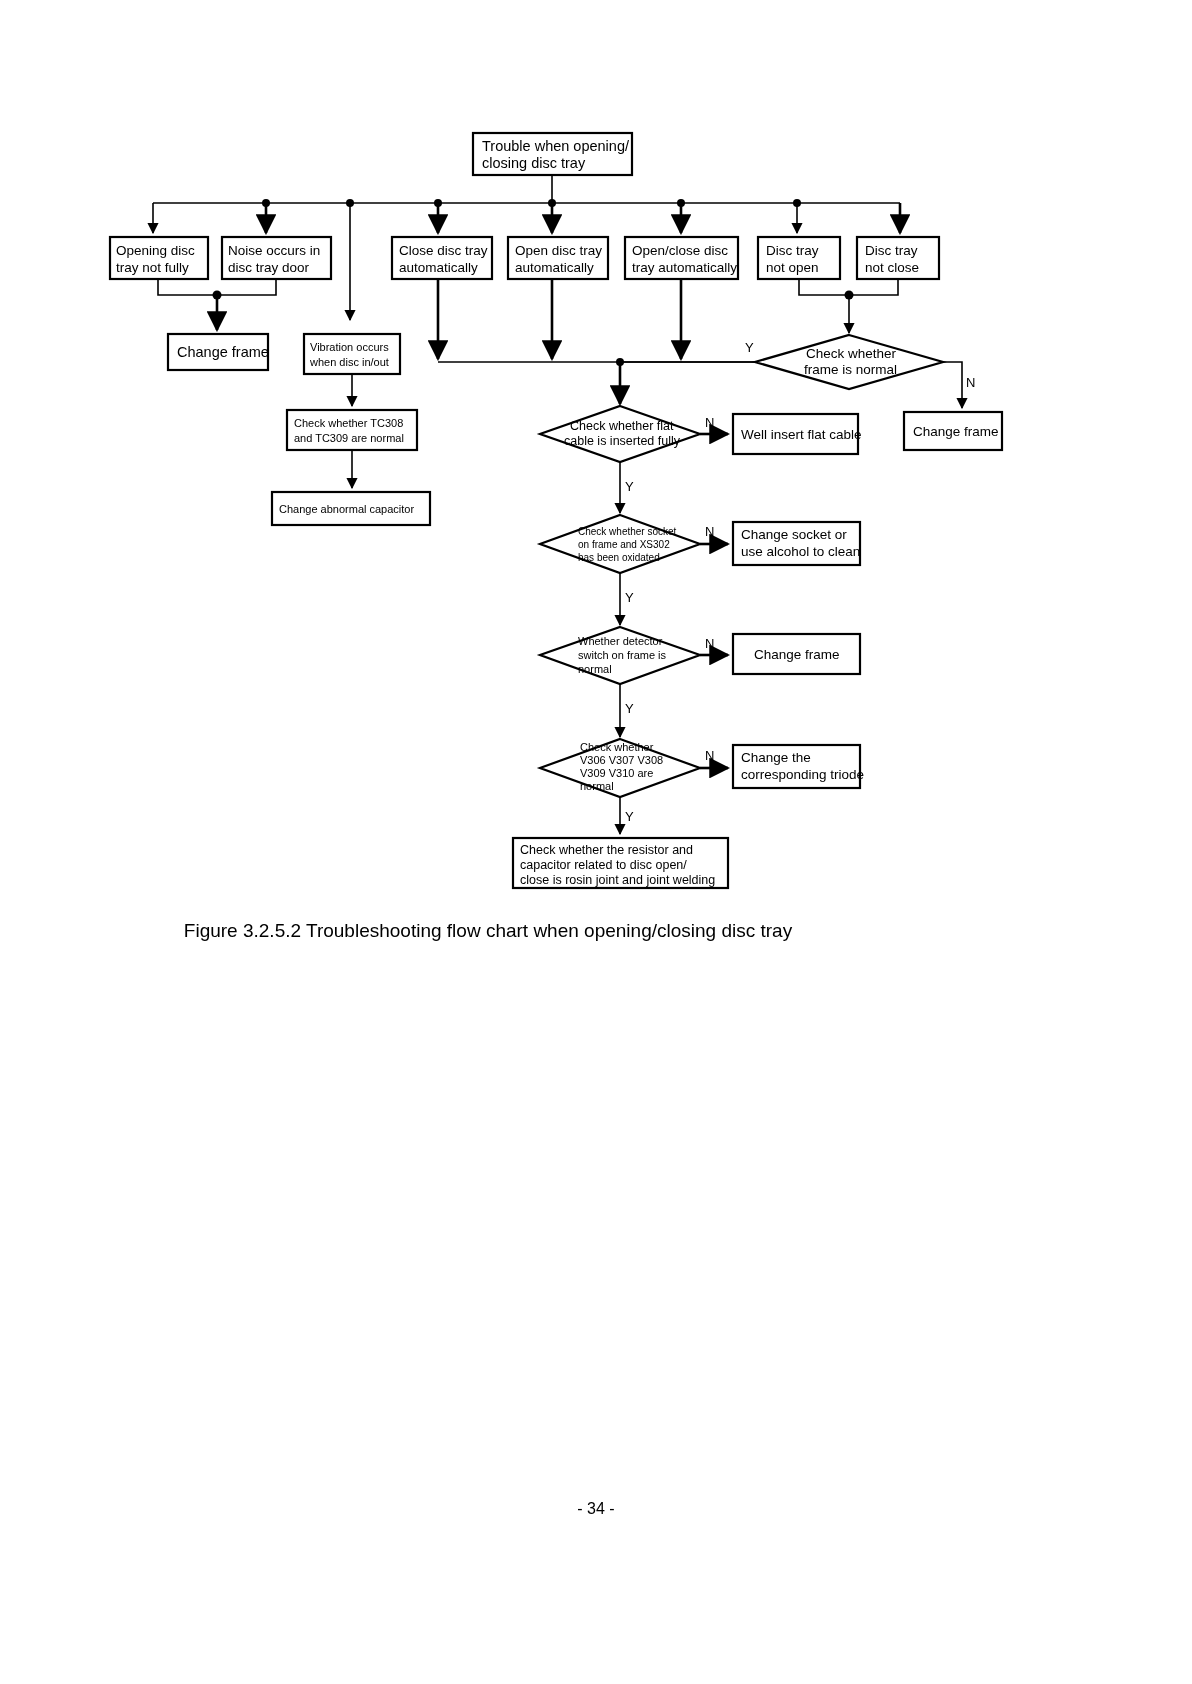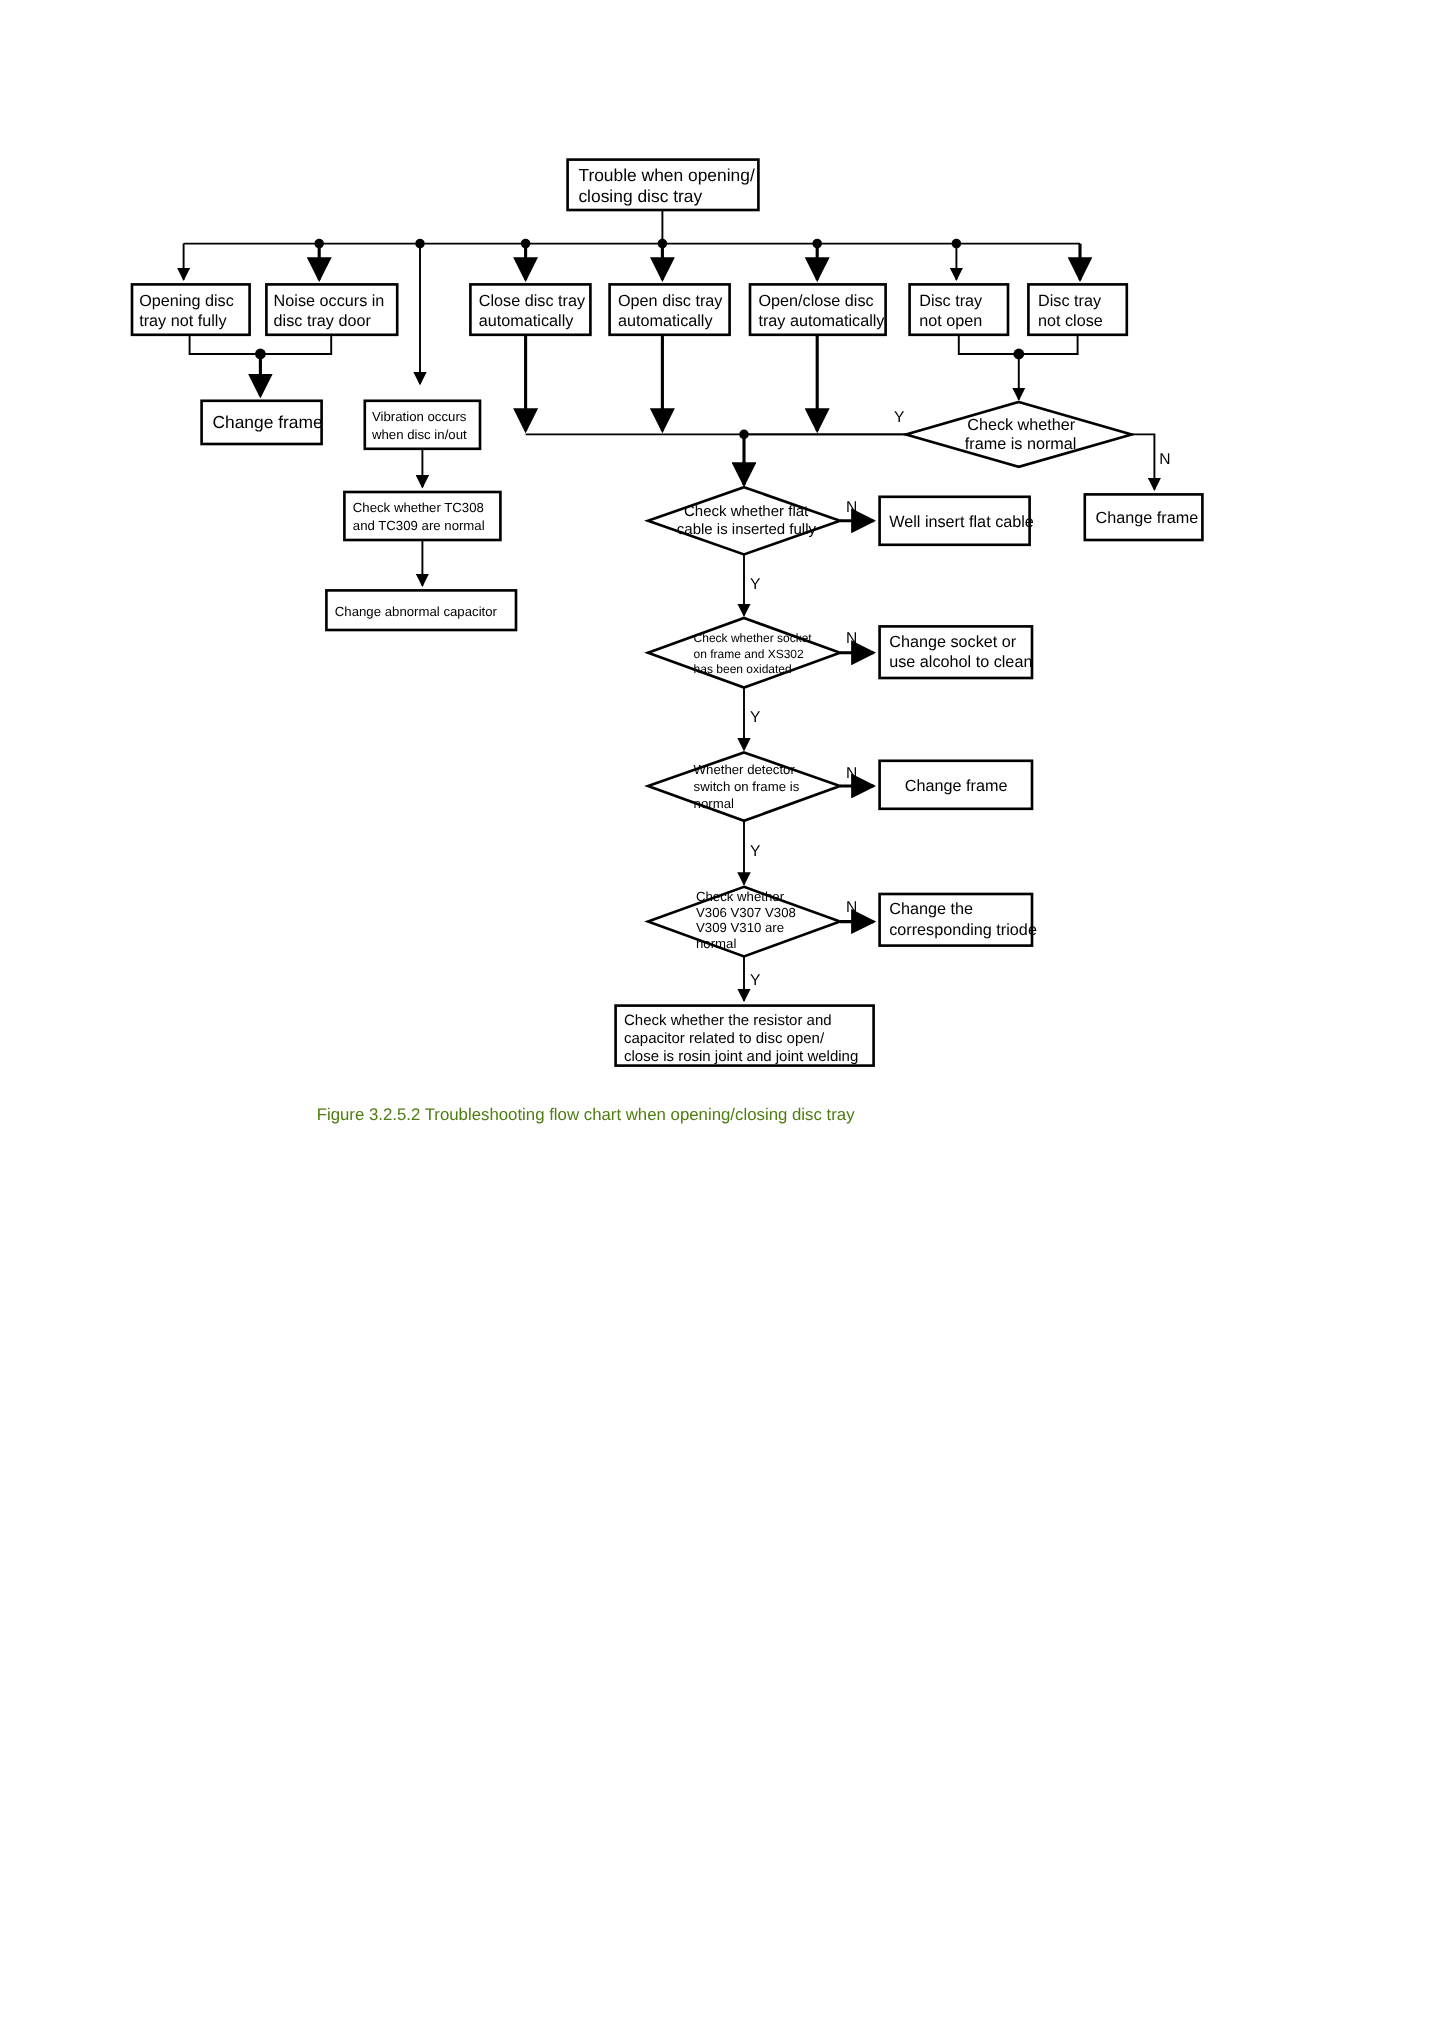--- a/index.html
+++ b/index.html
@@ -60,23 +60,23 @@
   .t12 { font-size: 12.5px; }
   .t11 { font-size: 11px; }
   .t10 { font-size: 10px; }
   .lbl { font-size: 13px; }
   .caption {
     position: absolute;
     left: 0;
     top: 920px;
     width: 976px;
     text-align: center;
-    font-size: 14px;
+    font-size: 19px;
     font-family: "Liberation Sans", sans-serif;
-    color: #4d7c0f;
+    color: #000000;
   }
   .pagenum {
     position: absolute;
     left: 0;
     top: 1500px;
     width: 1192px;
     text-align: center;
     font-size: 16px;
     font-family: "Liberation Sans", sans-serif;
     color: #000000;
@@ -298,14 +298,15 @@
 
     <g>
       <rect class="nodebox" x="513" y="838" width="215" height="50"></rect>
       <text class="t12" x="520" y="854">Check whether the resistor and</text>
       <text class="t12" x="520" y="869">capacitor related to disc open/</text>
       <text class="t12" x="520" y="884">close is rosin joint and joint welding</text>
     </g>
   </svg>
 
   <div class="caption">Figure 3.2.5.2 Troubleshooting flow chart when opening/closing disc tray</div>
+  <div class="pagenum">- 34 -</div>
 
 </div>
 
 </body></html>

